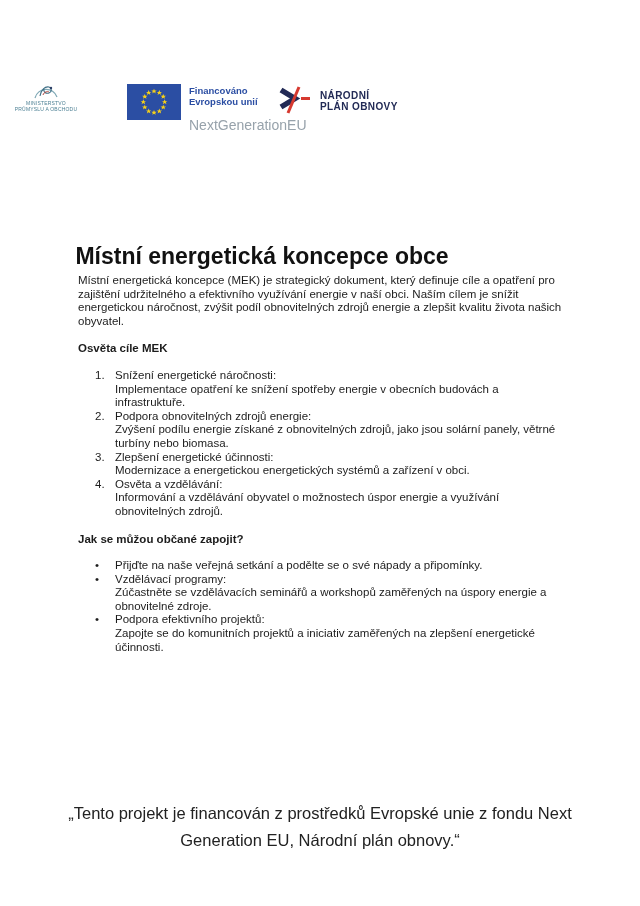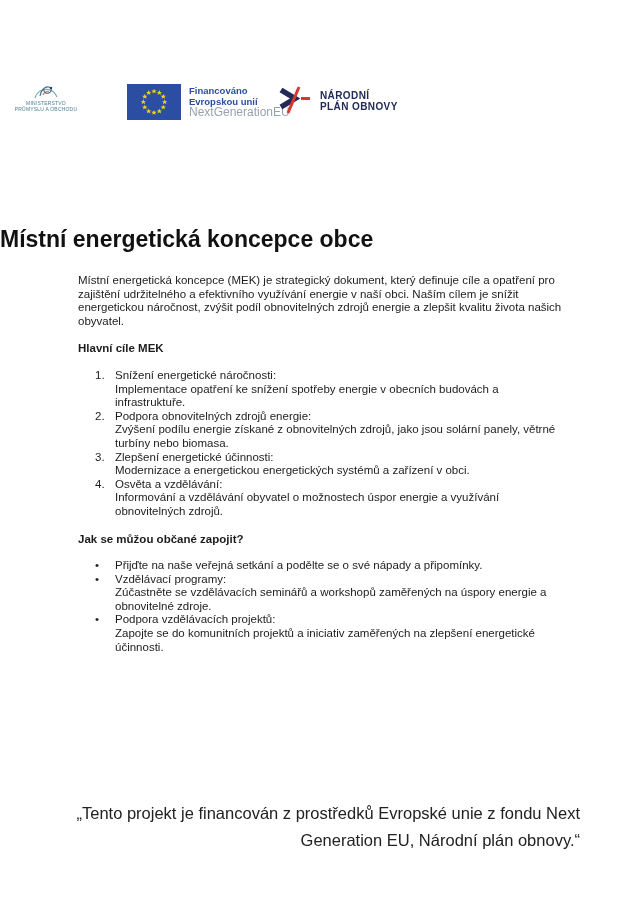--- a/index.html
+++ b/index.html
@@ -22,42 +22,43 @@
     height: 46px;
   }
   .logo-group { position: absolute; display: flex; align-items: flex-start; }
   .logo-eu { left: 127px; top: 2px; }
   .eu-flag { display: block; }
   .eu-text { margin-left: 8px; padding-top: 1px; }
   .eu-text .l1, .eu-text .l2 {
     font-size: 9.5px; font-weight: bold; color: #2b4ea3; line-height: 11px;
   }
   .eu-text .l3 {
-    font-size: 12px; color: #97a2ab; line-height: 11px; margin-top: 0;
+    font-size: 14px; color: #97a2ab; line-height: 11px; margin-top: 13px;
   }
 
   .logo-npo { left: 279px; top: 4px; }
   .npo-mark { display: block; }
   .npo-text { margin-left: 9px; padding-top: 4px; }
   .npo-text .l1, .npo-text .l2 {
     font-size: 10px; font-weight: bold; color: #222a55;
     line-height: 11px; letter-spacing: 0.4px;
   }
 
   .logo-ministry { left: 452px; top: 2px; display: block; text-align: center; width: 92px; }
   .min-emblem { display: block; margin: 0 auto; }
   .min-text .l1, .min-text .l2 {
     font-size: 5px; color: #4b7f93; line-height: 6px; letter-spacing: 0.2px;
   }
 
   
   .doc-title {
     position: absolute;
-    top: 226px; left: 0;
+    top: 243px; left: 0;
     width: 524px;
+    text-align: center;
     font-size: 23px;
     font-weight: bold;
     color: #111;
   }
   .content {
     position: absolute;
     top: 274px;
     left: 78px;
     width: 489px;
     font-size: 11.5px;
@@ -77,21 +78,21 @@
   .marker.bullet { flex: 0 0 20px; font-size: 11.5px; }
   .item-body { flex: 1 1 auto; }
   .item-title { font-weight: normal; }
 
   
   .footer-quote {
     position: absolute;
     top: 800px;
     left: 60px;
     width: 520px;
-    text-align: right;
+    text-align: center;
     font-size: 16.5px;
     line-height: 27px;
     color: #222;
   }
 </style>
 </head>
 <body>
 
 <div class="logo-row">
 
@@ -150,21 +151,21 @@
   </div>
 
 </div>
 
 <h1 class="doc-title">Místní energetická koncepce obce</h1>
 
 <div class="content">
 
   <p class="intro">Místní energetická koncepce (MEK) je strategický dokument, který definuje cíle a opatření pro zajištění udržitelného a efektivního využívání energie v naší obci. Naším cílem je snížit energetickou náročnost, zvýšit podíl obnovitelných zdrojů energie a zlepšit kvalitu života našich obyvatel.</p>
 
-  <div class="section-heading">Hlavní cíle MEK</div>
+  <div class="section-heading">Osvěta cíle MEK</div>
 
   <div class="list">
 
     <div class="list-item">
       <span class="marker">1.</span>
       <div class="item-body">
         <div><span class="item-title">Snížení energetické náročnosti</span><span>:</span></div>
         <div class="item-desc">Implementace opatření ke snížení spotřeby energie v obecních budovách a infrastruktuře.</div>
       </div>
     </div>
@@ -210,21 +211,21 @@
       <span class="marker bullet">•</span>
       <div class="item-body">
         <div><span class="item-title">Vzdělávací programy</span><span>:</span></div>
         <div class="item-desc">Zúčastněte se vzdělávacích seminářů a workshopů zaměřených na úspory energie a obnovitelné zdroje.</div>
       </div>
     </div>
 
     <div class="list-item">
       <span class="marker bullet">•</span>
       <div class="item-body">
-        <div><span class="item-title">Podpora vzdělávacích projektů</span><span>:</span></div>
+        <div><span class="item-title">Podpora efektivního projektů</span><span>:</span></div>
         <div class="item-desc">Zapojte se do komunitních projektů a iniciativ zaměřených na zlepšení energetické účinnosti.</div>
       </div>
     </div>
 
   </div>
 
 </div>
 
 <div class="footer-quote">„Tento projekt je financován z prostředků Evropské unie z fondu Next Generation EU, Národní plán obnovy.“</div>
 

